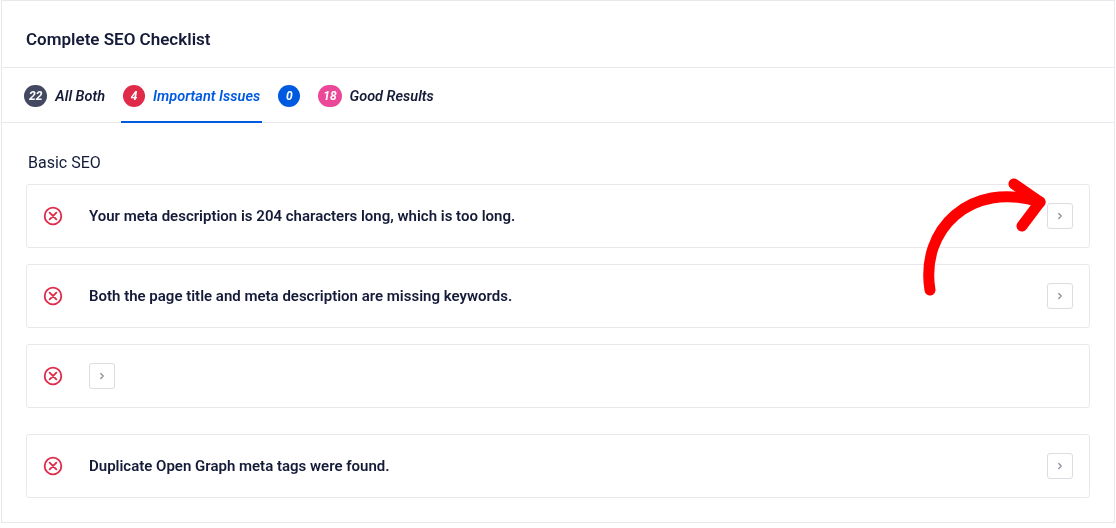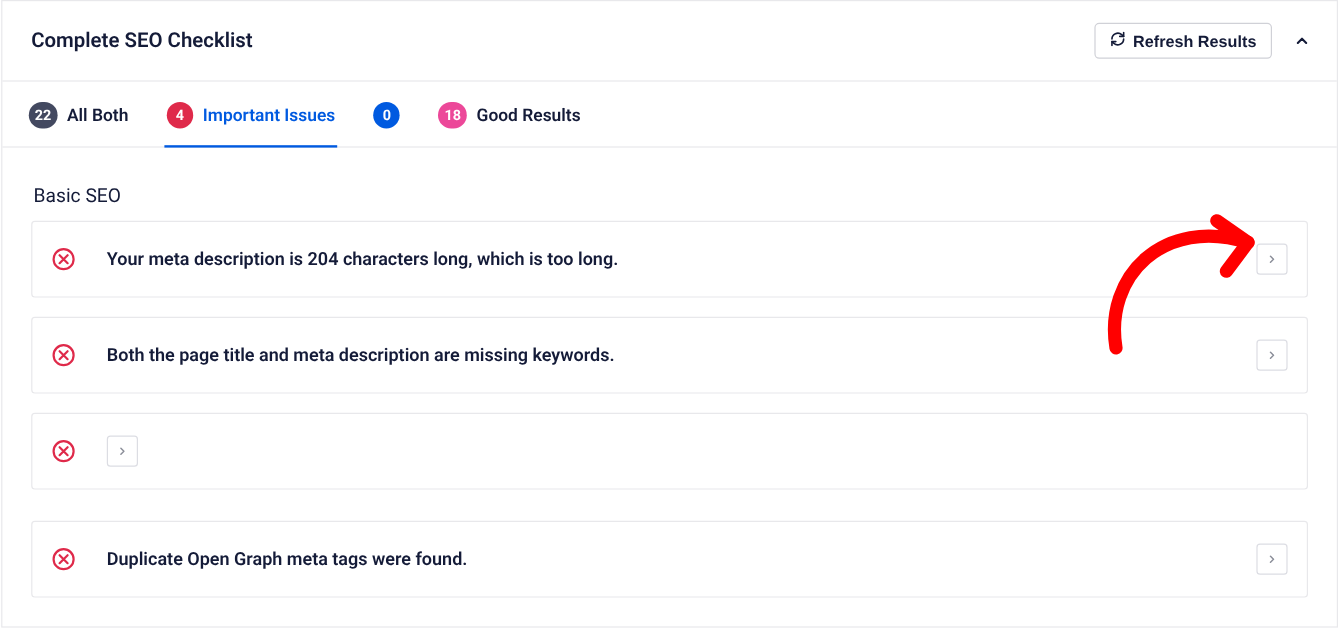--- a/index.html
+++ b/index.html
@@ -13,21 +13,21 @@
   }
   .panel {
     border: 1px solid #e8e8eb;
     width: 1114px;
     margin: 0 auto;
   }
   .header {
     display: flex;
     align-items: center;
     justify-content: space-between;
-    padding: 18px 20px 18px 24px;
+    padding: 28px 20px 18px 24px;
     border-bottom: 1px solid #e8e8eb;
   }
   .header-title {
     font-size: 17px;
     font-weight: 600;
     color: #141b38;
   }
   .header-actions {
     display: flex;
     align-items: center;
@@ -51,23 +51,24 @@
     height: 18px;
     display: flex;
     align-items: center;
     justify-content: center;
     cursor: pointer;
     color: #141b38;
   }
   .tabs {
     display: flex;
     align-items: flex-start;
-    gap: 28px;
+    gap: 14px;
     padding: 0 20px;
     border-bottom: 1px solid #e8e8eb;
+    font-style: italic;
   }
   .tab {
     display: flex;
     align-items: center;
     gap: 8px;
     padding: 16px 2px 14px 2px;
     font-size: 14.5px;
     font-weight: 600;
     color: #141b38;
     cursor: pointer;
@@ -146,38 +147,20 @@
     pointer-events: none;
   }
 </style>
 </head>
 <body>
 
 <div class="panel">
 
   <div class="header">
     <div class="header-title">Complete SEO Checklist</div>
-    <div class="header-actions">
-      <button class="refresh-btn">
-        <span>
-          <svg width="13" height="13" viewBox="0 0 24 24" fill="none" stroke="#141b38" stroke-width="2.5" stroke-linecap="round" stroke-linejoin="round">
-              <path d="M21 2v6h-6"></path>
-              <path d="M3 12a9 9 0 0 1 15-6.7L21 8"></path>
-              <path d="M3 22v-6h6"></path>
-              <path d="M21 12a9 9 0 0 1-15 6.7L3 16"></path>
-            </svg>
-        </span>
-        <span>Refresh Results</span>
-      </button>
-      <span class="collapse-btn">
-        <svg width="14" height="14" viewBox="0 0 24 24" fill="none" stroke="#141b38" stroke-width="3" stroke-linecap="round" stroke-linejoin="round">
-            <polyline points="18 15 12 9 6 15"></polyline>
-          </svg>
-      </span>
-    </div>
   </div>
 
   <div class="tabs">
     <div class="tab">
       <span class="count-badge badge-dark">22</span>
       <span>All Both</span>
     </div>
     <div class="tab active">
       <span class="count-badge badge-red">4</span>
       <span>Important Issues</span>

